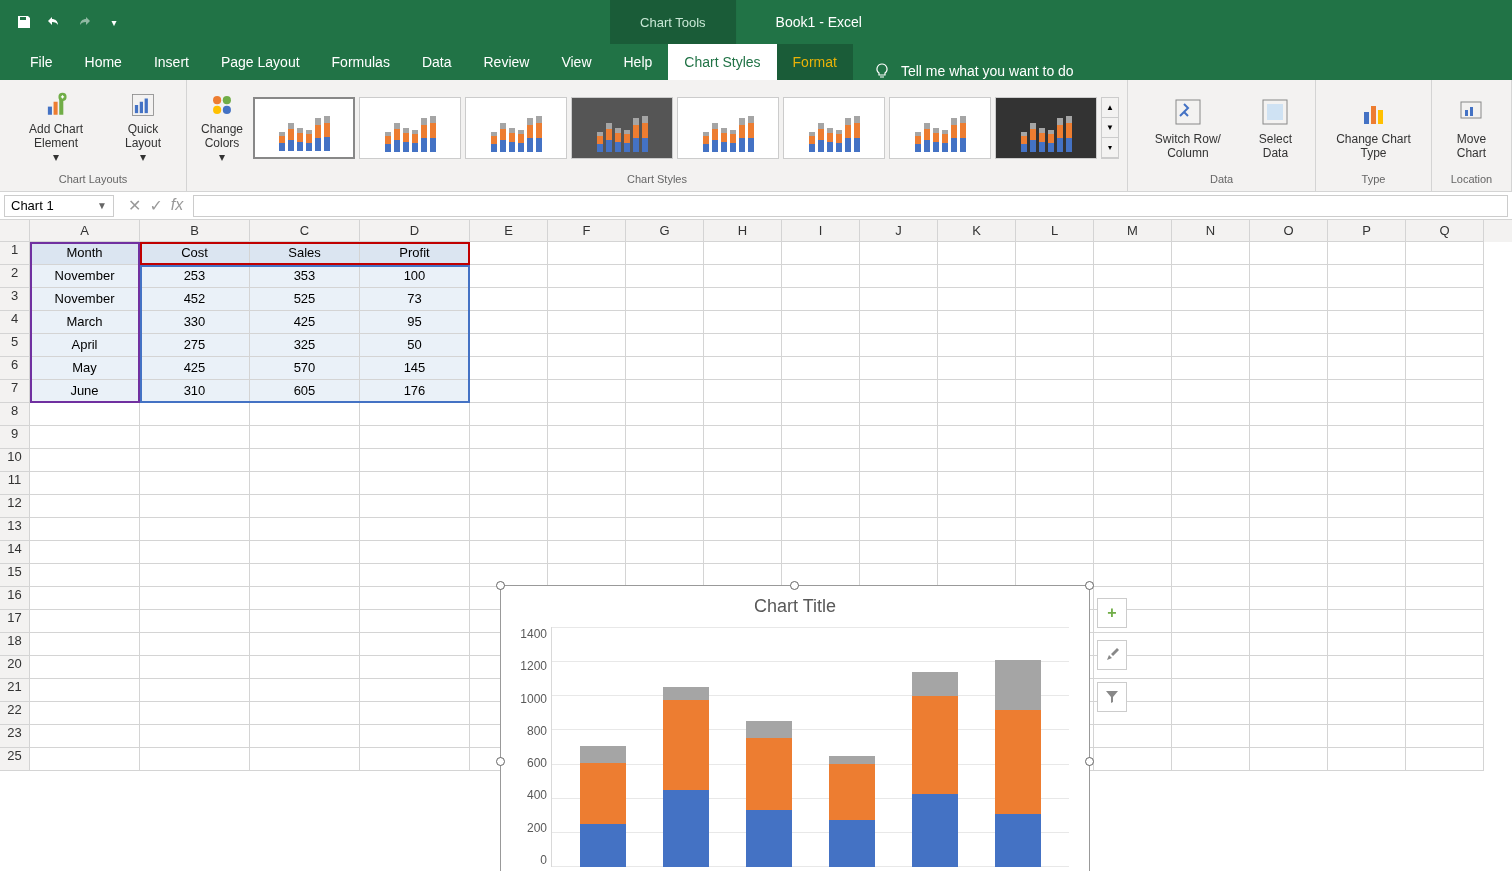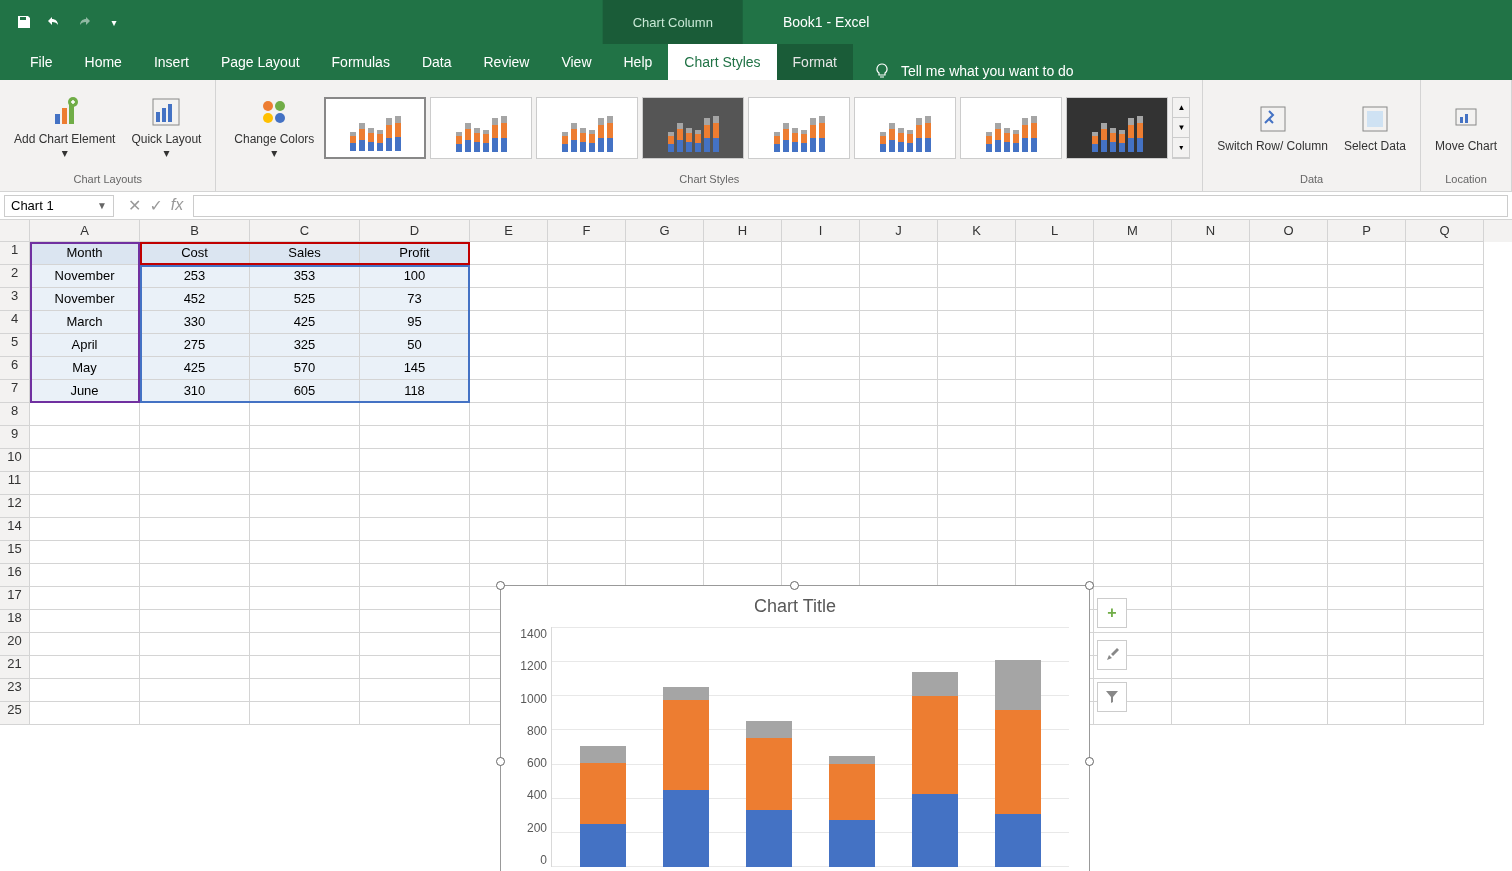--- a/index.html
+++ b/index.html
@@ -6,21 +6,21 @@
 body{background:#fff;overflow:hidden;width:1512px;height:871px;position:relative}
 .title-bar{height:44px;background:#217346;display:flex;align-items:center;color:#fff}
 .qat{display:flex;align-items:center;gap:6px;padding:0 12px}
 .qat-btn{width:24px;height:24px;display:flex;align-items:center;justify-content:center;cursor:pointer}
 .title-center{position:absolute;left:50%;transform:translateX(-50%);display:flex;align-items:center;gap:0}
 .chart-tools{background:#1a5c38;padding:0 30px;height:44px;display:flex;align-items:center;font-size:13px;color:#c9e8d6}
 .book-title{padding:0 40px;font-size:14px}
 .ribbon-tabs{height:36px;background:#217346;display:flex;align-items:flex-end;padding-left:14px;gap:0}
 .tab{padding:8px 16px;color:#fff;font-size:14px;cursor:pointer;height:36px;display:flex;align-items:center}
 .tab.active{background:#fff;color:#217346}
-.tab.ctx{background:#1a5c38;color:#e5e5e5}
+.tab.ctx{background:#1a5c38;color:#eab308}
 .tellme{display:flex;align-items:center;gap:10px;color:#fff;font-size:14px;margin-left:20px}
 .ribbon{height:112px;background:#f3f2f1;border-bottom:1px solid #d4d4d4;display:flex}
 .rgroup{border-right:1px solid #d4d4d4;padding:4px 8px;display:flex;flex-direction:column;justify-content:space-between;align-items:center}
 .rgroup-body{display:flex;gap:4px;flex:1;align-items:center}
 .rgroup-label{font-size:11px;color:#666;padding:2px 0}
 .rbtn{display:flex;flex-direction:column;align-items:center;justify-content:center;padding:4px 6px;cursor:pointer;text-align:center;font-size:12px;color:#333;height:80px}
 .rbtn-icon{width:32px;height:32px;margin-bottom:4px}
 .style-gallery{display:flex;gap:4px;align-items:center}
 .style-thumb{width:102px;height:62px;border:1px solid #ccc;background:#fff;cursor:pointer;display:flex;align-items:flex-end;justify-content:center;padding:6px;gap:3px;position:relative}
 .style-thumb.selected{border:2px solid #888}
@@ -76,21 +76,21 @@
         </svg>
       </div>
     <div class="qat-btn" style="opacity:.5">
         <svg width="16" height="16" viewBox="0 0 16 16">
           <path fill="#fff" d="M10 3l4 4-4 4V8c-3 0-5 1-6 3 0-4 3-6 6-6z"></path>
         </svg>
       </div>
     <div class="qat-btn" style="font-size:10px;color:#fff">▾</div>
   </div>
   <div class="title-center">
-    <div class="chart-tools">Chart Column</div>
+    <div class="chart-tools">Chart Tools</div>
     <div class="book-title">Book1  -  Excel</div>
   </div>
 </div>
 
 <div class="ribbon-tabs">
   <div class="tab">File</div>
   <div class="tab">Home</div>
   <div class="tab">Insert</div>
   <div class="tab">Page Layout</div>
   <div class="tab">Formulas</div>
@@ -233,20 +233,33 @@
         <svg class="rbtn-icon" viewBox="0 0 32 32">
             <rect x="4" y="4" width="24" height="24" fill="none" stroke="#888"></rect>
             <rect x="8" y="8" width="16" height="16" fill="#cfe2f3"></rect>
           </svg>
         <span>Select Data</span>
       </div>
     </div>
     <div class="rgroup-label">Data</div>
   </div>
 
+  <div class="rgroup">
+    <div class="rgroup-body">
+      <div class="rbtn">
+        <svg class="rbtn-icon" viewBox="0 0 32 32">
+            <rect x="6" y="16" width="5" height="12" fill="#4472c4"></rect>
+            <rect x="13" y="10" width="5" height="18" fill="#ed7d31"></rect>
+            <rect x="20" y="14" width="5" height="14" fill="#ffc000"></rect>
+          </svg>
+        <span>Change Chart Type</span>
+      </div>
+    </div>
+    <div class="rgroup-label">Type</div>
+  </div>
 
   <div class="rgroup">
     <div class="rgroup-body">
       <div class="rbtn">
         <svg class="rbtn-icon" viewBox="0 0 32 32">
             <rect x="6" y="6" width="20" height="16" fill="none" stroke="#888"></rect>
             <rect x="10" y="14" width="3" height="6" fill="#4472c4"></rect>
             <rect x="15" y="11" width="3" height="9" fill="#4472c4"></rect>
           </svg>
         <span>Move Chart</span>
@@ -411,21 +424,21 @@
         <div class="cell" style="width: 78px;"></div>
         <div class="cell" style="width: 78px;"></div>
         <div class="cell" style="width: 78px;"></div>
         <div class="cell" style="width: 78px;"></div>
       </div>
       <div class="row">
         <div class="row-h">7</div>
         <div class="cell data-cell" style="width: 110px;">June</div>
         <div class="cell data-cell" style="width: 110px;">310</div>
         <div class="cell data-cell" style="width: 110px;">605</div>
-        <div class="cell data-cell" style="width: 110px;">118</div>
+        <div class="cell data-cell" style="width: 110px;">176</div>
         <div class="cell" style="width: 78px;"></div>
         <div class="cell" style="width: 78px;"></div>
         <div class="cell" style="width: 78px;"></div>
         <div class="cell" style="width: 78px;"></div>
         <div class="cell" style="width: 78px;"></div>
         <div class="cell" style="width: 78px;"></div>
         <div class="cell" style="width: 78px;"></div>
         <div class="cell" style="width: 78px;"></div>
         <div class="cell" style="width: 78px;"></div>
         <div class="cell" style="width: 78px;"></div>
@@ -527,20 +540,40 @@
         <div class="cell" style="width: 78px;"></div>
         <div class="cell" style="width: 78px;"></div>
         <div class="cell" style="width: 78px;"></div>
         <div class="cell" style="width: 78px;"></div>
         <div class="cell" style="width: 78px;"></div>
         <div class="cell" style="width: 78px;"></div>
         <div class="cell" style="width: 78px;"></div>
         <div class="cell" style="width: 78px;"></div>
       </div>
       <div class="row">
+        <div class="row-h">13</div>
+        <div class="cell" style="width: 110px;"></div>
+        <div class="cell" style="width: 110px;"></div>
+        <div class="cell" style="width: 110px;"></div>
+        <div class="cell" style="width: 110px;"></div>
+        <div class="cell" style="width: 78px;"></div>
+        <div class="cell" style="width: 78px;"></div>
+        <div class="cell" style="width: 78px;"></div>
+        <div class="cell" style="width: 78px;"></div>
+        <div class="cell" style="width: 78px;"></div>
+        <div class="cell" style="width: 78px;"></div>
+        <div class="cell" style="width: 78px;"></div>
+        <div class="cell" style="width: 78px;"></div>
+        <div class="cell" style="width: 78px;"></div>
+        <div class="cell" style="width: 78px;"></div>
+        <div class="cell" style="width: 78px;"></div>
+        <div class="cell" style="width: 78px;"></div>
+        <div class="cell" style="width: 78px;"></div>
+      </div>
+      <div class="row">
         <div class="row-h">14</div>
         <div class="cell" style="width: 110px;"></div>
         <div class="cell" style="width: 110px;"></div>
         <div class="cell" style="width: 110px;"></div>
         <div class="cell" style="width: 110px;"></div>
         <div class="cell" style="width: 78px;"></div>
         <div class="cell" style="width: 78px;"></div>
         <div class="cell" style="width: 78px;"></div>
         <div class="cell" style="width: 78px;"></div>
         <div class="cell" style="width: 78px;"></div>
@@ -648,20 +681,40 @@
         <div class="cell" style="width: 78px;"></div>
         <div class="cell" style="width: 78px;"></div>
         <div class="cell" style="width: 78px;"></div>
         <div class="cell" style="width: 78px;"></div>
         <div class="cell" style="width: 78px;"></div>
         <div class="cell" style="width: 78px;"></div>
         <div class="cell" style="width: 78px;"></div>
       </div>
       <div class="row">
         <div class="row-h">21</div>
+        <div class="cell" style="width: 110px;"></div>
+        <div class="cell" style="width: 110px;"></div>
+        <div class="cell" style="width: 110px;"></div>
+        <div class="cell" style="width: 110px;"></div>
+        <div class="cell" style="width: 78px;"></div>
+        <div class="cell" style="width: 78px;"></div>
+        <div class="cell" style="width: 78px;"></div>
+        <div class="cell" style="width: 78px;"></div>
+        <div class="cell" style="width: 78px;"></div>
+        <div class="cell" style="width: 78px;"></div>
+        <div class="cell" style="width: 78px;"></div>
+        <div class="cell" style="width: 78px;"></div>
+        <div class="cell" style="width: 78px;"></div>
+        <div class="cell" style="width: 78px;"></div>
+        <div class="cell" style="width: 78px;"></div>
+        <div class="cell" style="width: 78px;"></div>
+        <div class="cell" style="width: 78px;"></div>
+      </div>
+      <div class="row">
+        <div class="row-h">22</div>
         <div class="cell" style="width: 110px;"></div>
         <div class="cell" style="width: 110px;"></div>
         <div class="cell" style="width: 110px;"></div>
         <div class="cell" style="width: 110px;"></div>
         <div class="cell" style="width: 78px;"></div>
         <div class="cell" style="width: 78px;"></div>
         <div class="cell" style="width: 78px;"></div>
         <div class="cell" style="width: 78px;"></div>
         <div class="cell" style="width: 78px;"></div>
         <div class="cell" style="width: 78px;"></div>

